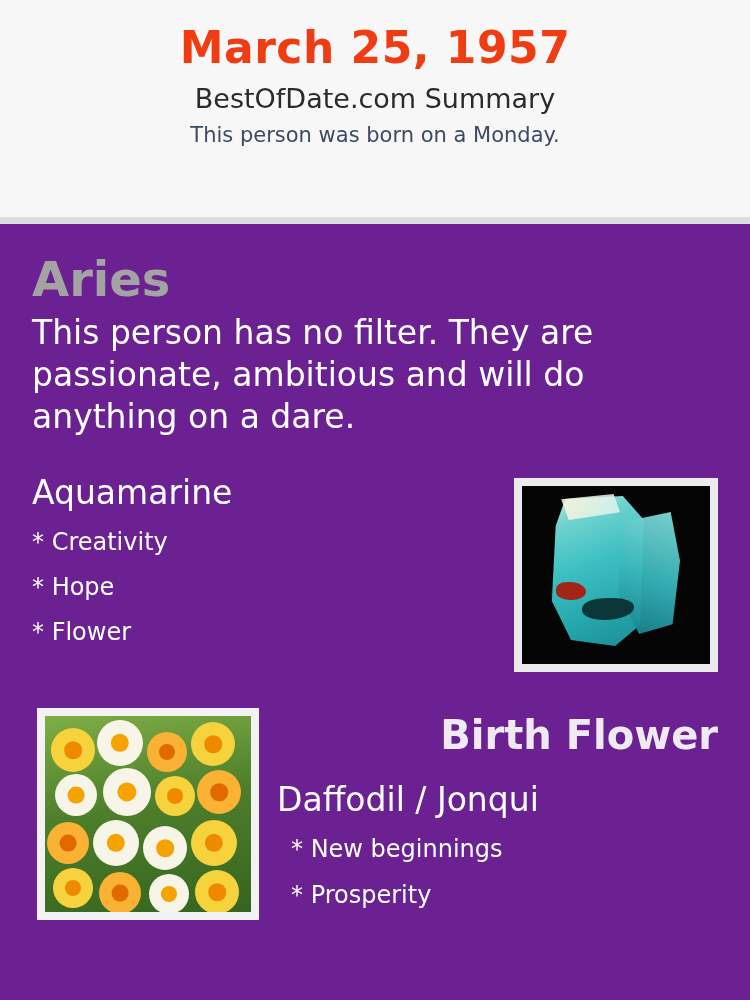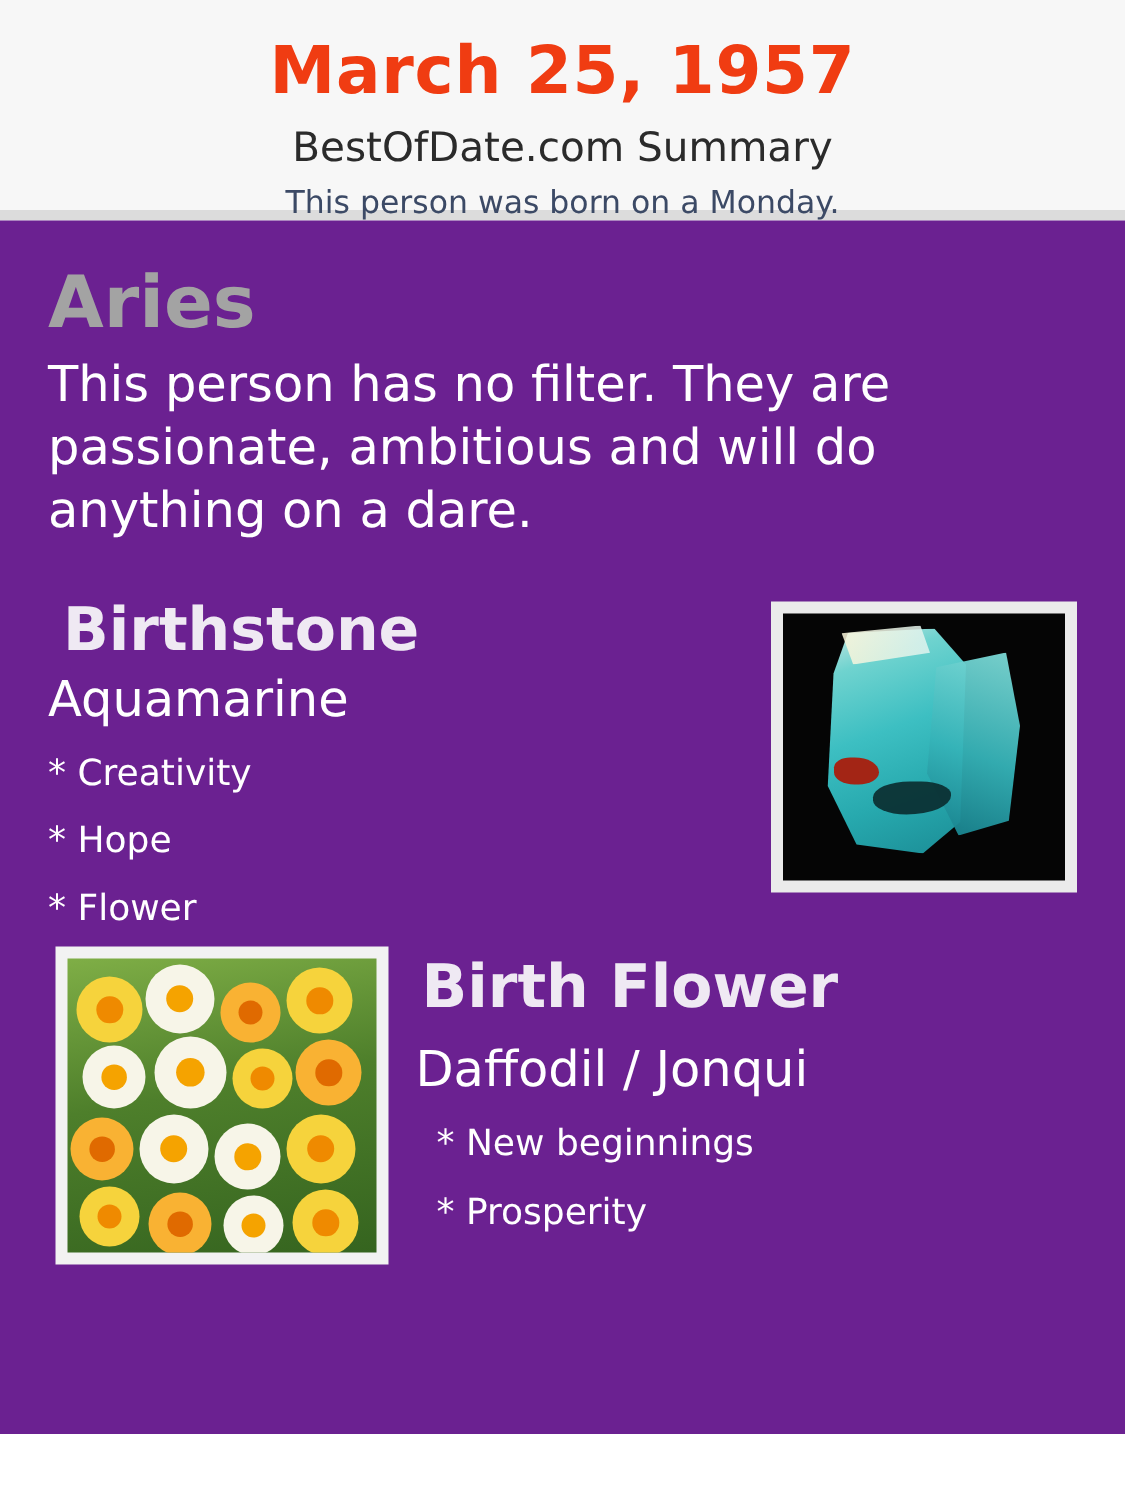--- a/index.html
+++ b/index.html
@@ -18,21 +18,21 @@
     width: 750px;
     height: 1000px;
     background: #ffffff;
     box-sizing: border-box;
   }
 
   
   .header {
     background: #f7f7f7;
     width: 750px;
-    height: 140px;
+    height: 217px;
     box-sizing: border-box;
     padding-top: 22px;
     text-align: center;
   }
   .header-date {
     color: #f03c12;
     font-size: 44px;
     font-weight: bold;
     line-height: 52px;
     letter-spacing: 0.5px;
@@ -221,26 +221,27 @@
     left: 245px;
     top: 0px;
     right: 0;
   }
   .flower-title {
     font-size: 40px;
     font-weight: bold;
     color: #efe9f3;
     line-height: 54px;
     margin: 0 0 0 4px;
+    text-align: right;
   }
   .flower-name {
     font-size: 33px;
     color: #ffffff;
     line-height: 44px;
-    margin: 6px 0 4px 0;
+    margin: 16px 0 4px 0;
   }
   .flower-bullet {
     font-size: 24px;
     line-height: 46px;
     color: #ffffff;
     margin-left: 14px;
   }
 </style>
 </head>
 <body>
@@ -253,21 +254,20 @@
     <div class="header-note">This person was born on a Monday.</div>
   </div>
   <div class="header-rule"></div>
 
   <div class="body-panel">
 
     <div class="zodiac-title">Aries</div>
     <div class="zodiac-desc">This person has no filter. They are passionate, ambitious and will do anything on a dare.</div>
 
     <div class="stone-section">
-      <div class="stone-title">Birthstone</div>
       <div class="stone-name">Aquamarine</div>
       <div class="bullet">* Creativity</div>
       <div class="bullet">* Hope</div>
       <div class="bullet">* Flower</div>
 
       <div class="stone-photo">
         <div class="stone-photo-inner">
           <div class="gem"></div>
           <div class="gem2"></div>
           <div class="gem-hi"></div>

